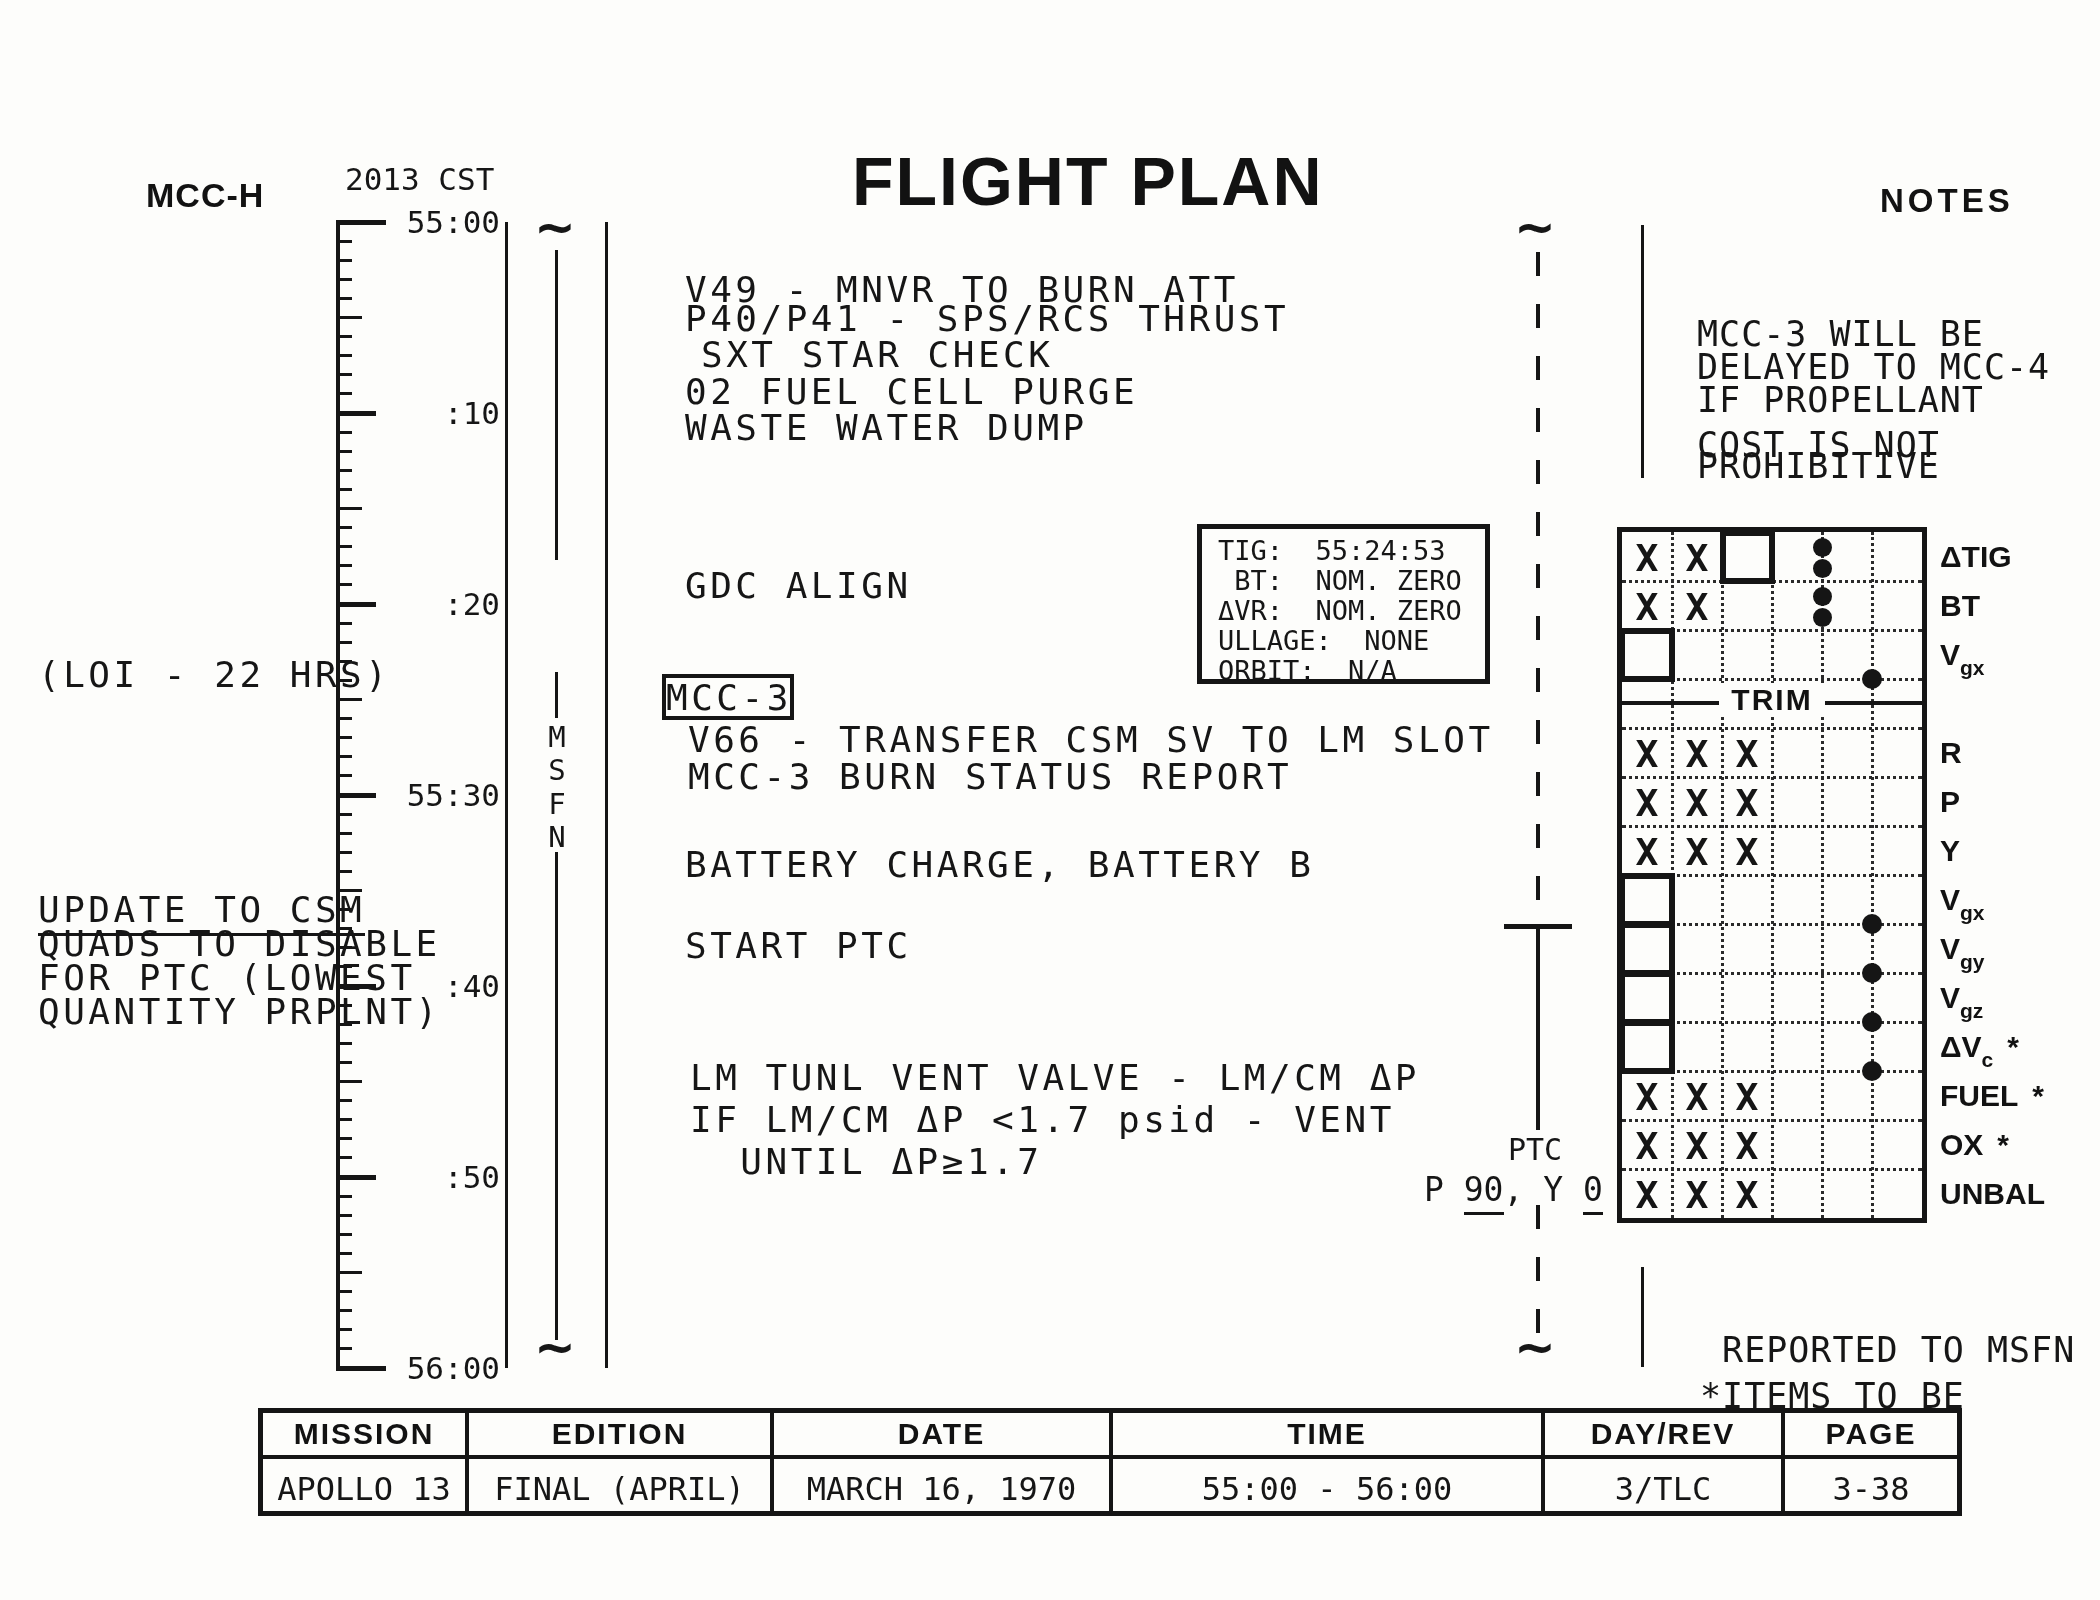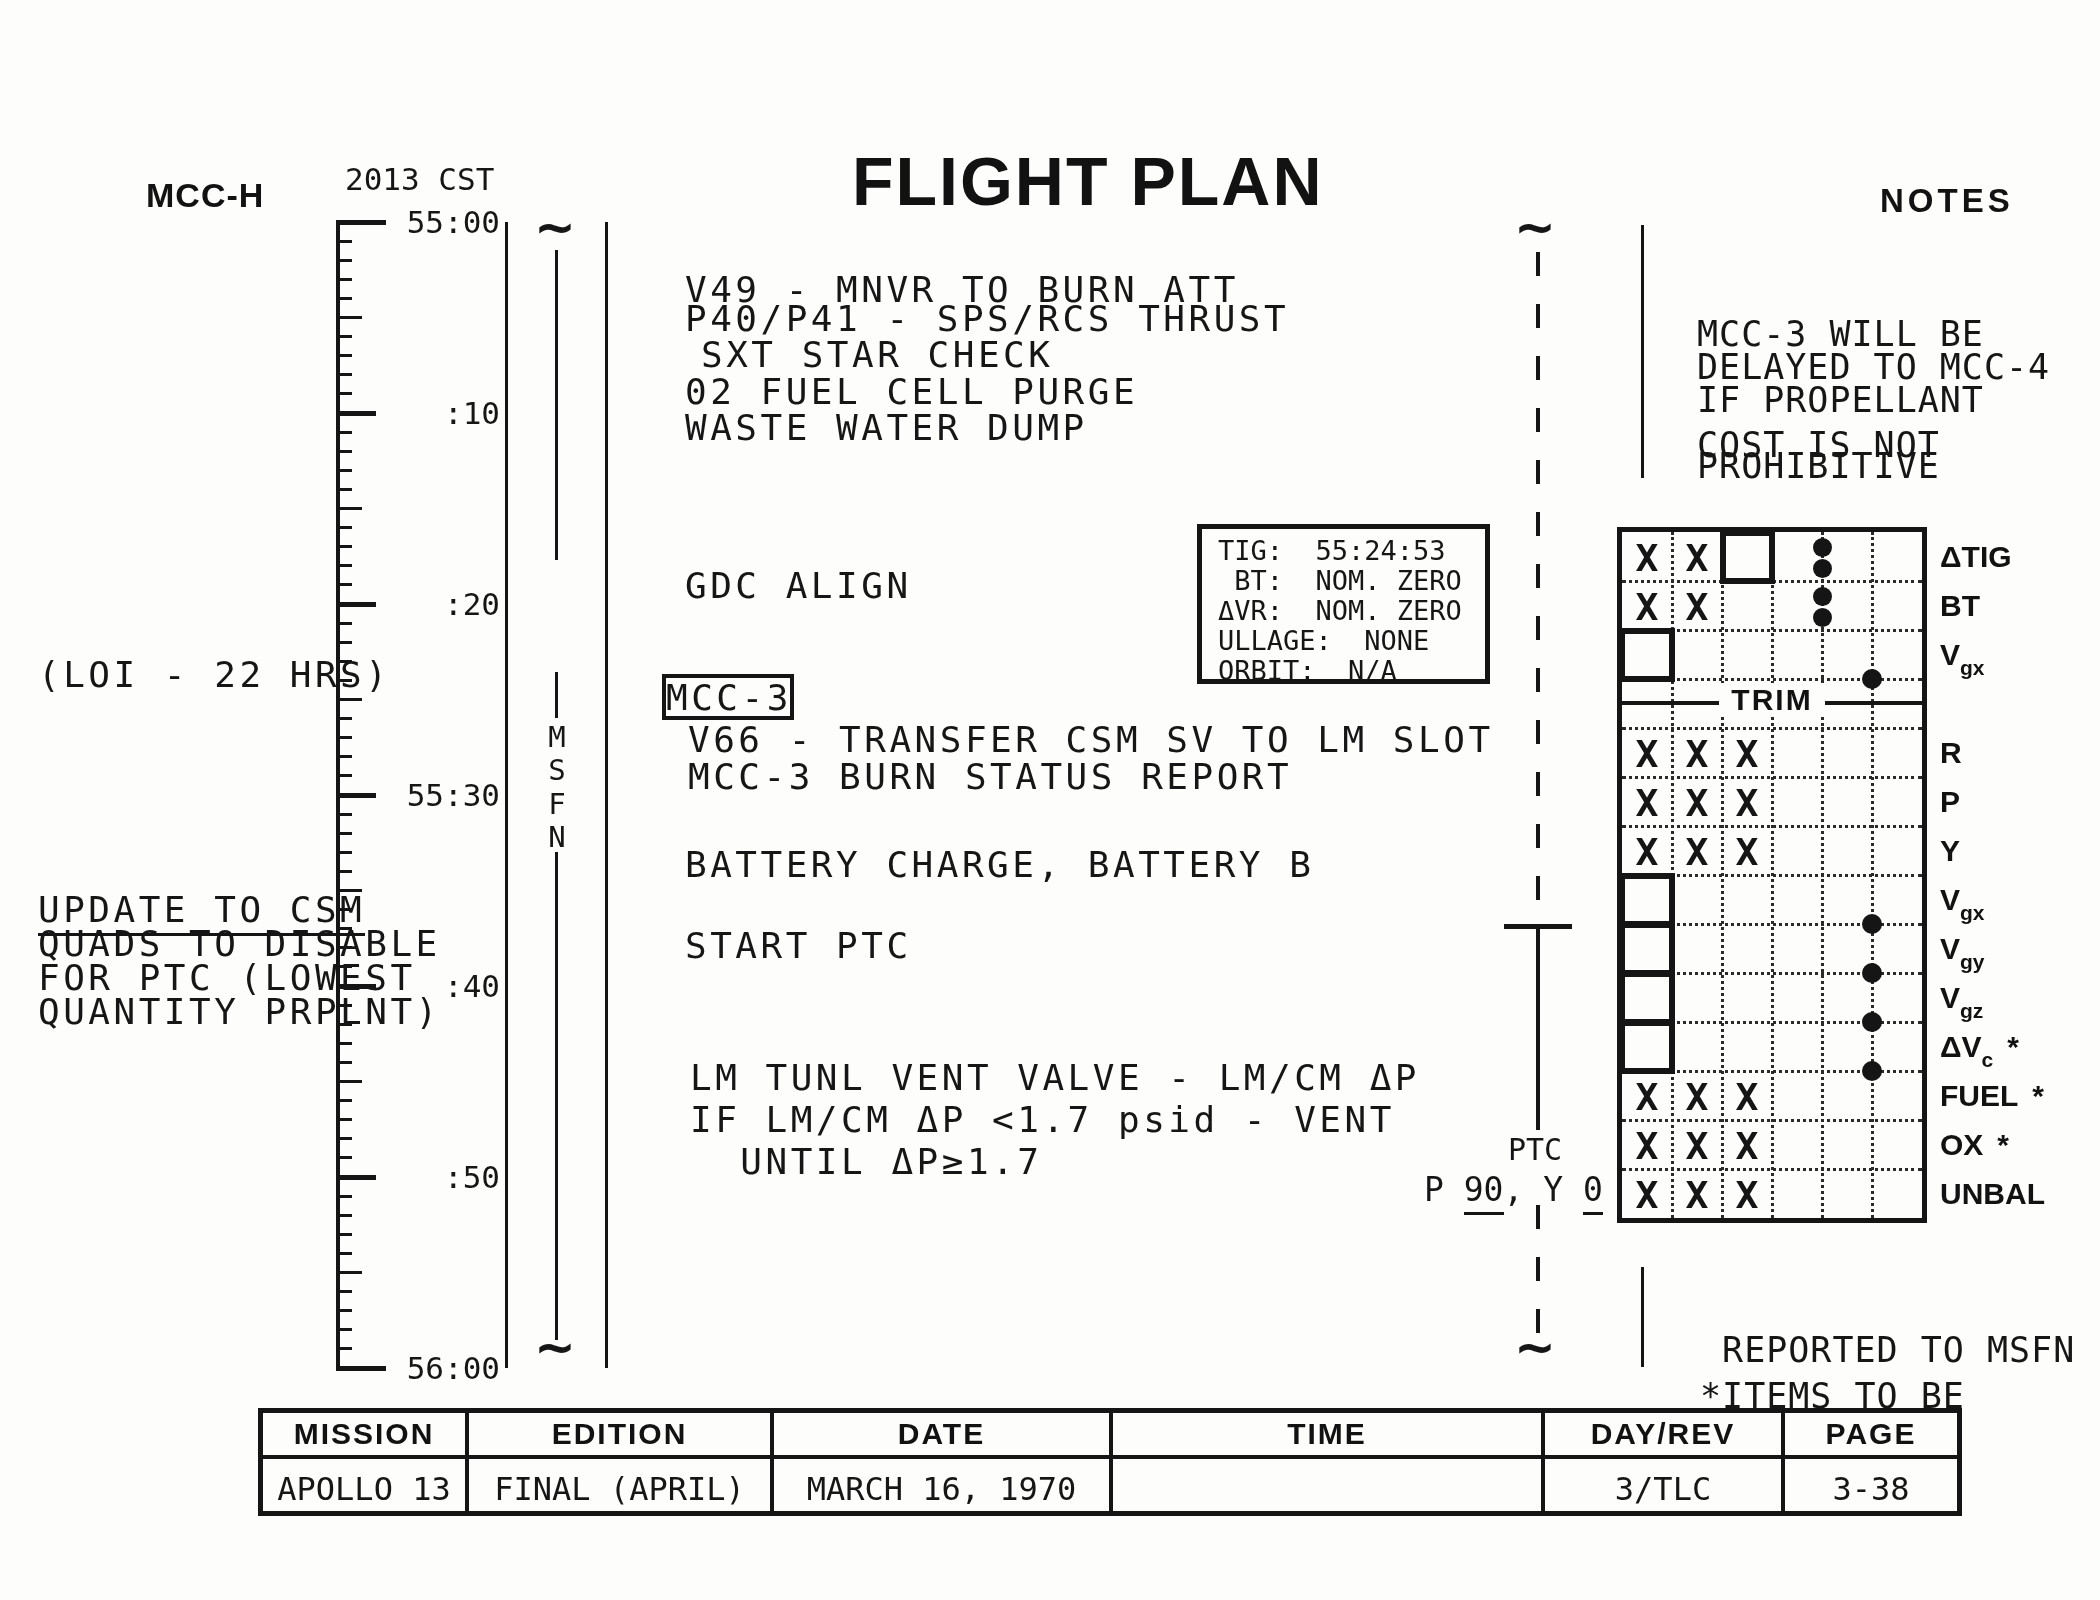--- a/index.html
+++ b/index.html
@@ -248,19 +248,20 @@
       <div style="position: absolute; left: 1278px; top: 0px; width: 4px; height: 98px; background: rgb(21, 21, 21);"></div>
       <div style="position: absolute; left: 1518px; top: 0px; width: 4px; height: 98px; background: rgb(21, 21, 21);"></div>
       <div style="position: absolute; left: 0px; top: 42px; width: 1694px; height: 4px; background: rgb(21, 21, 21);"></div>
       <div style="position: absolute; left: 0px; top: 4px; width: 202px; height: 36px; text-align: center; font: 700 30px &quot;Liberation Sans&quot;, sans-serif; letter-spacing: 2px; color: rgb(18, 18, 18);">MISSION</div>
       <div style="position: absolute; left: 0px; top: 56px; width: 202px; height: 40px; line-height: 40px; text-align: center; font-family: &quot;DejaVu Sans Mono&quot;, monospace; font-size: 32px; color: rgb(22, 22, 22); white-space: pre;">APOLLO 13</div>
       <div style="position: absolute; left: 206px; top: 4px; width: 301px; height: 36px; text-align: center; font: 700 30px &quot;Liberation Sans&quot;, sans-serif; letter-spacing: 2px; color: rgb(18, 18, 18);">EDITION</div>
       <div style="position: absolute; left: 206px; top: 56px; width: 301px; height: 40px; line-height: 40px; text-align: center; font-family: &quot;DejaVu Sans Mono&quot;, monospace; font-size: 32px; color: rgb(22, 22, 22); white-space: pre;">FINAL (APRIL)</div>
       <div style="position: absolute; left: 511px; top: 4px; width: 335px; height: 36px; text-align: center; font: 700 30px &quot;Liberation Sans&quot;, sans-serif; letter-spacing: 2px; color: rgb(18, 18, 18);">DATE</div>
       <div style="position: absolute; left: 511px; top: 56px; width: 335px; height: 40px; line-height: 40px; text-align: center; font-family: &quot;DejaVu Sans Mono&quot;, monospace; font-size: 32px; color: rgb(22, 22, 22); white-space: pre;">MARCH 16, 1970</div>
       <div style="position: absolute; left: 850px; top: 4px; width: 428px; height: 36px; text-align: center; font: 700 30px &quot;Liberation Sans&quot;, sans-serif; letter-spacing: 2px; color: rgb(18, 18, 18);">TIME</div>
+      <div style="position: absolute; left: 850px; top: 56px; width: 428px; height: 40px; line-height: 40px; text-align: center; font-family: &quot;DejaVu Sans Mono&quot;, monospace; font-size: 32px; color: rgb(22, 22, 22); white-space: pre;">55:00 - 56:00</div>
       <div style="position: absolute; left: 1282px; top: 4px; width: 236px; height: 36px; text-align: center; font: 700 30px &quot;Liberation Sans&quot;, sans-serif; letter-spacing: 2px; color: rgb(18, 18, 18);">DAY/REV</div>
       <div style="position: absolute; left: 1282px; top: 56px; width: 236px; height: 40px; line-height: 40px; text-align: center; font-family: &quot;DejaVu Sans Mono&quot;, monospace; font-size: 32px; color: rgb(22, 22, 22); white-space: pre;">3/TLC</div>
       <div style="position: absolute; left: 1522px; top: 4px; width: 172px; height: 36px; text-align: center; font: 700 30px &quot;Liberation Sans&quot;, sans-serif; letter-spacing: 2px; color: rgb(18, 18, 18);">PAGE</div>
       <div style="position: absolute; left: 1522px; top: 56px; width: 172px; height: 40px; line-height: 40px; text-align: center; font-family: &quot;DejaVu Sans Mono&quot;, monospace; font-size: 32px; color: rgb(22, 22, 22); white-space: pre;">3-38</div>
     </div>
 
 </div>
 
 </body></html>

